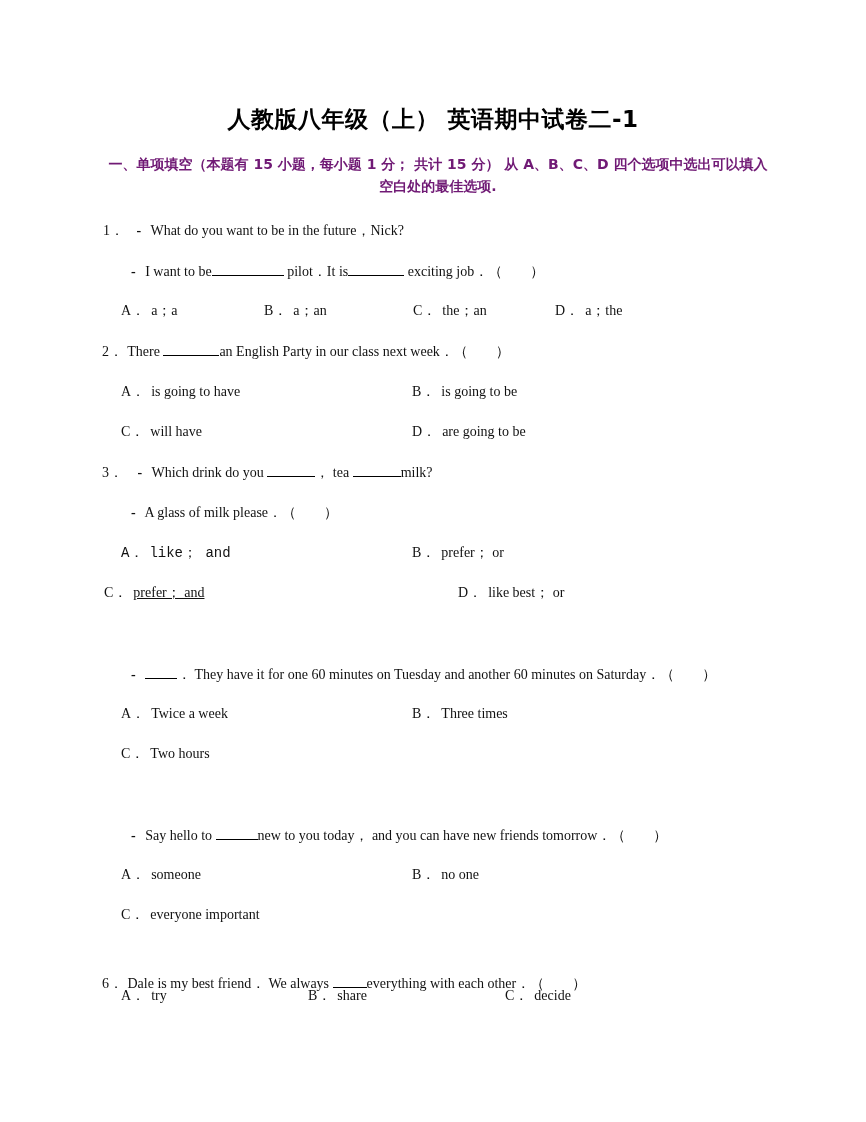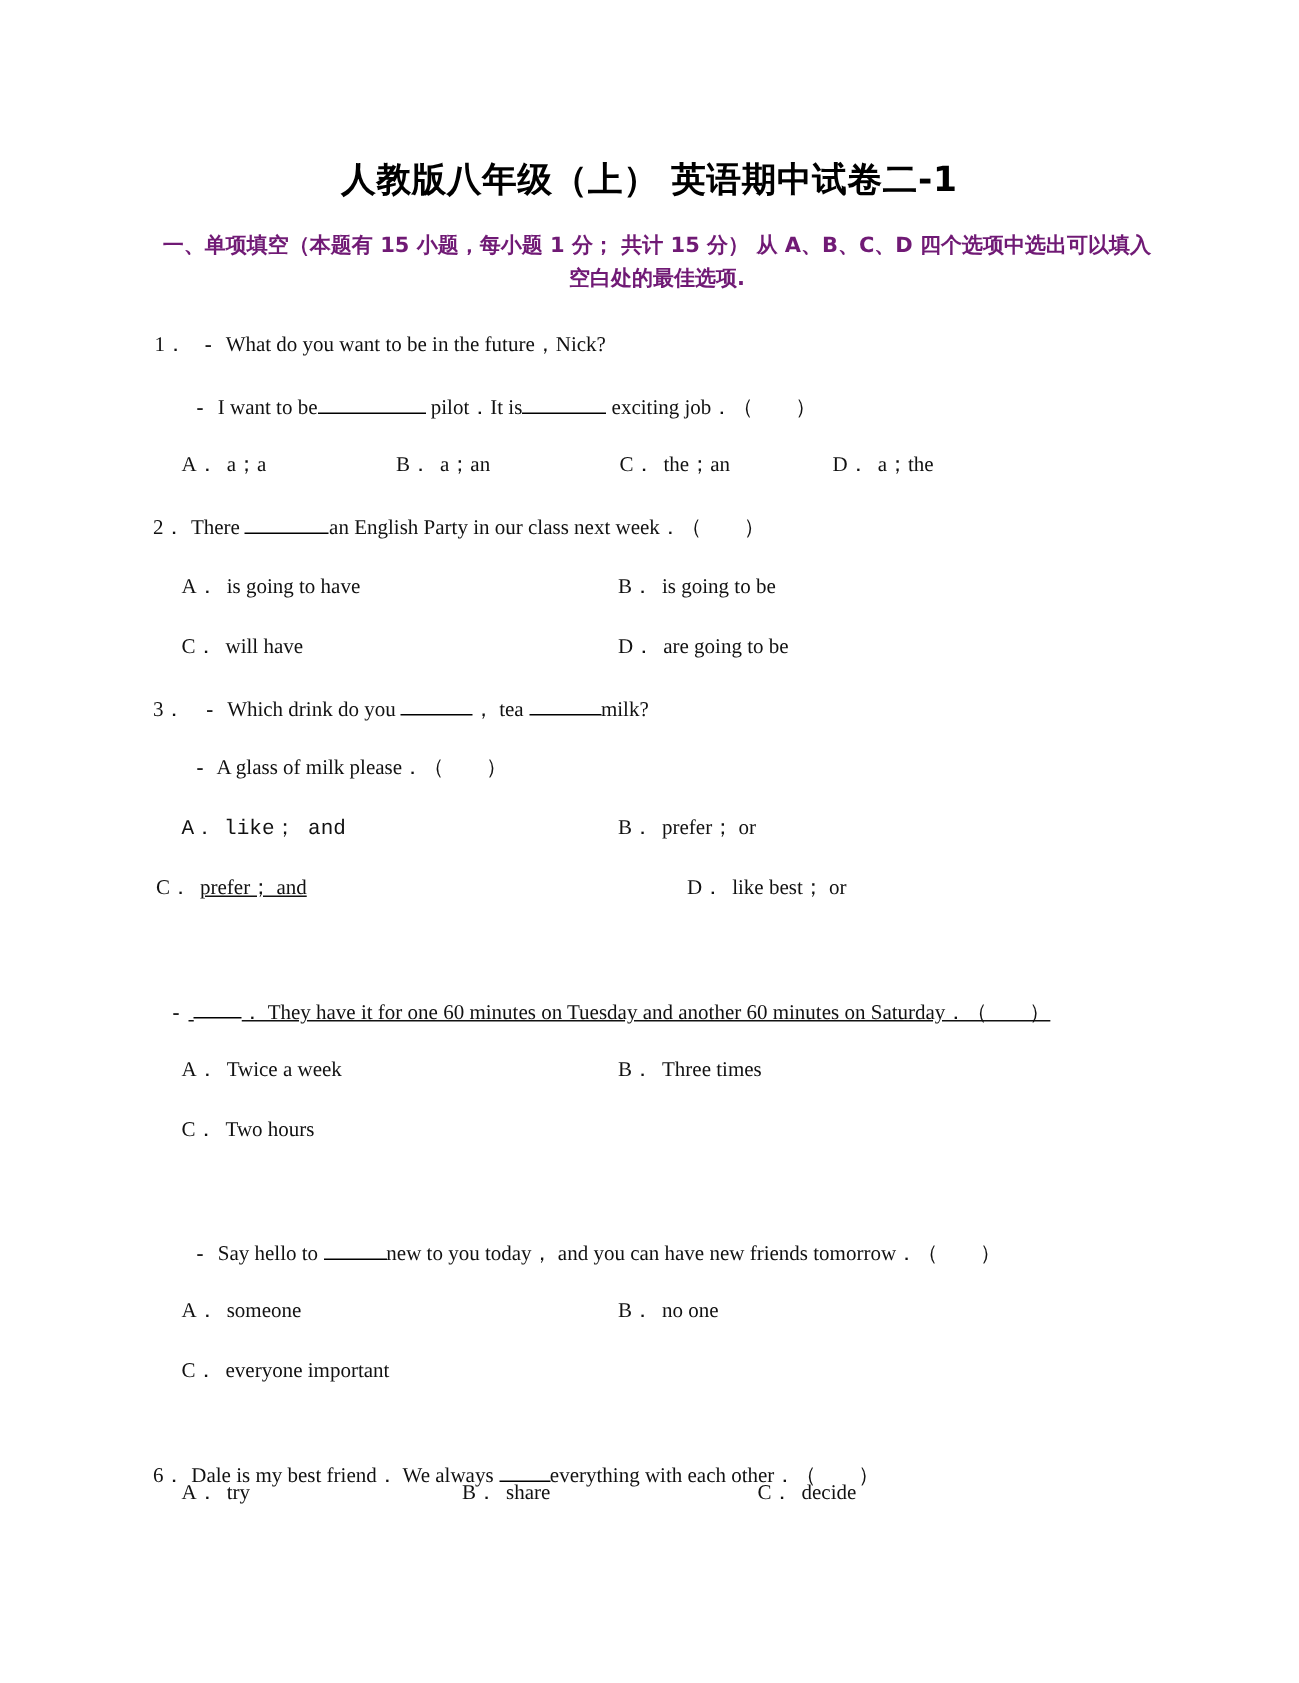--- a/index.html
+++ b/index.html
@@ -115,21 +115,21 @@
   </div>
   <div class="line" style="left:131px; top:504px;">
     <span class="dash">-</span>
     <span>A glass of milk please．（　　）</span>
   </div>
   <div class="opt" style="left:121px; top:544px;font-family:Liberation Mono, monospace;"><span class="letter">A．</span><span>like；  and</span></div>
   <div class="opt" style="left:412px; top:544px;"><span class="letter">B．</span><span>prefer；  or</span></div>
   <div class="opt" style="left:104px; top:584px;text-decoration:underline;"><span class="letter">C．</span><span>prefer；  and</span></div>
   <div class="opt" style="left:412px; top:584px;margin-left:46px;"><span class="letter">D．</span><span>like best；  or</span></div>
 
-  <div class="line" style="left:115px; top:665px;text-decoration:underline;">
+  <div class="line" style="left:131px; top:665px;">
     <span class="dash">-</span>
     <span class="blank" style="width:32px;"></span><span>．  They have it for one 60 minutes on Tuesday and another 60 minutes on Saturday．（　　）</span>
   </div>
   <div class="opt" style="left:121px; top:705px;"><span class="letter">A．</span><span>Twice a week</span></div>
   <div class="opt" style="left:412px; top:705px;"><span class="letter">B．</span><span>Three times</span></div>
   <div class="opt" style="left:121px; top:745px;"><span class="letter">C．</span><span>Two hours</span></div>
 
   <div class="line" style="left:131px; top:826px;">
     <span class="dash">-</span>
     <span>Say hello to</span>

